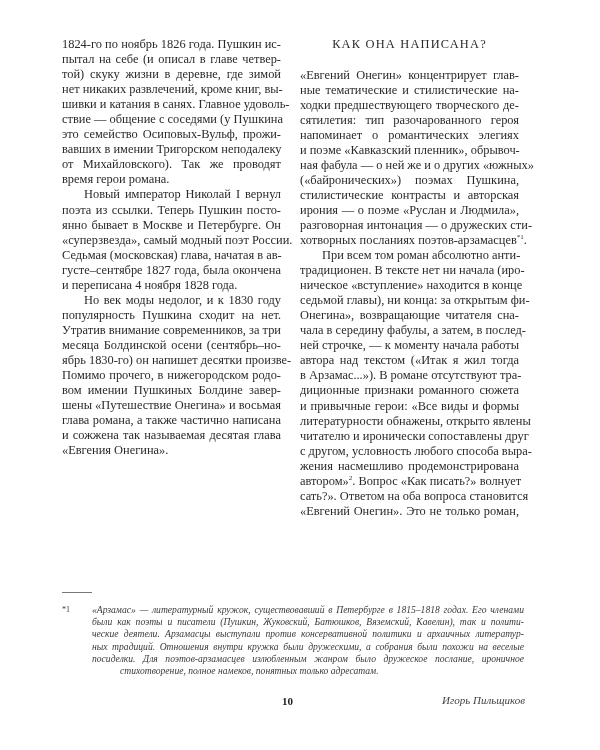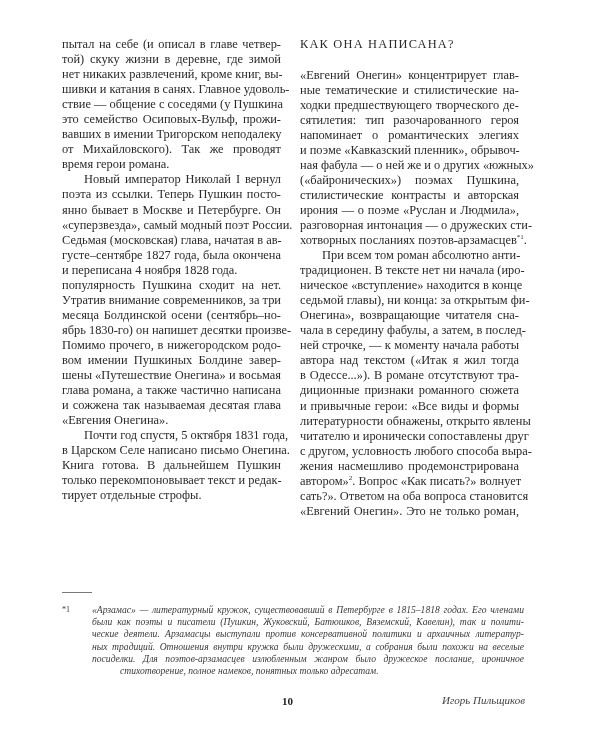--- a/index.html
+++ b/index.html
@@ -4,73 +4,68 @@
 <style>
   html, body { margin: 0; padding: 0; background: #ffffff; }
   body { width: 600px; height: 750px; position: relative; overflow: hidden;
          font-family: "Liberation Serif", "DejaVu Serif", serif; color: #2a2a2a; }
   .col { position: absolute; width: 219px; font-size: 12.4px; line-height: 15.05px; }
   .col-left { left: 62px; top: 37px; }
   .col-right { left: 300px; top: 37px; }
   .line { display: block; white-space: nowrap; text-align: justify; text-align-last: justify; height: 15.05px; overflow: visible; }
   .line.last { text-align-last: left; }
   .line.indent { padding-left: 22px; }
-  .heading { text-align: left; letter-spacing: 1.2px; font-size: 12.4px; height: 15px; margin-bottom: 15.5px; white-space: nowrap; }
+  .heading { text-align: center; letter-spacing: 1.2px; font-size: 12.4px; height: 15px; margin-bottom: 15.5px; white-space: nowrap; }
   sup { font-size: 7px; line-height: 0; vertical-align: 5px; }
   .rule { position: absolute; left: 62px; top: 592px; width: 30px; height: 0; border-top: 1px solid #777; }
   .footnote { position: absolute; left: 62px; top: 604px; width: 462px; font-size: 9.6px; line-height: 12.2px; color: #3a3a3a; }
   .fn-mark { position: absolute; left: 0; top: 0; font-size: 8px; }
   .fn-text { position: absolute; left: 30px; top: 0; width: 432px; }
   .fn-line { display: block; white-space: nowrap; text-align: justify; text-align-last: justify; height: 12.2px; font-style: italic; }
   .fn-line.last { text-align-last: left; margin-left: 28px; }
   .page-number { position: absolute; left: 282px; top: 695px; font-weight: bold; font-size: 11px; color: #222; }
   .running-author { position: absolute; left: 442px; top: 694px; font-style: italic; font-size: 11px; color: #444; }
 </style>
 </head>
 <body>
 
 <div class="col col-left">
   <div>
+    <span class="line">1824-го по ноябрь 1826 года. Пушкин ис-</span>
     <span class="line">пытал на себе (и описал в главе четвер-</span>
     <span class="line">той) скуку жизни в деревне, где зимой</span>
     <span class="line">нет никаких развлечений, кроме книг, вы-</span>
     <span class="line">шивки и катания в санях. Главное удоволь-</span>
     <span class="line">ствие — общение с соседями (у Пушкина</span>
     <span class="line">это семейство Осиповых-Вульф, прожи-</span>
     <span class="line">вавших в имении Тригорском неподалеку</span>
     <span class="line">от Михайловского). Так же проводят</span>
     <span class="line last">время герои романа.</span>
   </div>
   <div>
     <span class="line indent">Новый император Николай I вернул</span>
     <span class="line">поэта из ссылки. Теперь Пушкин посто-</span>
     <span class="line">янно бывает в Москве и Петербурге. Он</span>
     <span class="line">«суперзвезда», самый модный поэт России.</span>
     <span class="line">Седьмая (московская) глава, начатая в ав-</span>
     <span class="line">густе–сентябре 1827 года, была окончена</span>
     <span class="line last">и переписана 4 ноября 1828 года.</span>
   </div>
   <div>
+    <span class="line indent">Но век моды недолог, и к 1830 году</span>
     <span class="line">популярность Пушкина сходит на нет.</span>
     <span class="line">Утратив внимание современников, за три</span>
     <span class="line">месяца Болдинской осени (сентябрь–но-</span>
     <span class="line">ябрь 1830-го) он напишет десятки произве-</span>
     <span class="line">Помимо прочего, в нижегородском родо-</span>
     <span class="line">вом имении Пушкиных Болдине завер-</span>
     <span class="line">шены «Путешествие Онегина» и восьмая</span>
     <span class="line">глава романа, а также частично написана</span>
     <span class="line">и сожжена так называемая десятая глава</span>
     <span class="line last">«Евгения Онегина».</span>
-  </div>
-  <div>
-    <span class="line indent">Почти год спустя, 5 октября 1831 года,</span>
-    <span class="line">в Царском Селе написано письмо Онегина.</span>
-    <span class="line">Книга готова. В дальнейшем Пушкин</span>
-    <span class="line">только перекомпоновывает текст и редак-</span>
-    <span class="line last">тирует отдельные строфы.</span>
   </div>
 </div>
 
 <div class="col col-right">
   <div class="heading">КАК ОНА НАПИСАНА?</div>
   <div>
     <span class="line">«Евгений Онегин» концентрирует глав-</span>
     <span class="line">ные тематические и стилистические на-</span>
     <span class="line">ходки предшествующего творческого де-</span>
     <span class="line">сятилетия: тип разочарованного героя</span>
@@ -85,21 +80,21 @@
   </div>
   <div>
     <span class="line indent">При всем том роман абсолютно анти-</span>
     <span class="line">традиционен. В тексте нет ни начала (иро-</span>
     <span class="line">ническое «вступление» находится в конце</span>
     <span class="line">седьмой главы), ни конца: за открытым фи-</span>
     <span class="line">Онегина», возвращающие читателя сна-</span>
     <span class="line">чала в середину фабулы, а затем, в послед-</span>
     <span class="line">ней строчке, — к моменту начала работы</span>
     <span class="line">автора над текстом («Итак я жил тогда</span>
-    <span class="line">в Одессе...»). В романе отсутствуют тра-</span>
+    <span class="line">в Арзамас...»). В романе отсутствуют тра-</span>
     <span class="line">диционные признаки романного сюжета</span>
     <span class="line">и привычные герои: «Все виды и формы</span>
     <span class="line">литературности обнажены, открыто явлены</span>
     <span class="line">читателю и иронически сопоставлены друг</span>
     <span class="line">с другом, условность любого способа выра-</span>
     <span class="line">жения насмешливо продемонстрирована</span>
     <span class="line"><span>автором»</span><sup>2</sup><span>. Вопрос «Как писать?» волнует</span></span>
     <span class="line">сать?». Ответом на оба вопроса становится</span>
     <span class="line">«Евгений Онегин». Это не только роман,</span>
   </div>

